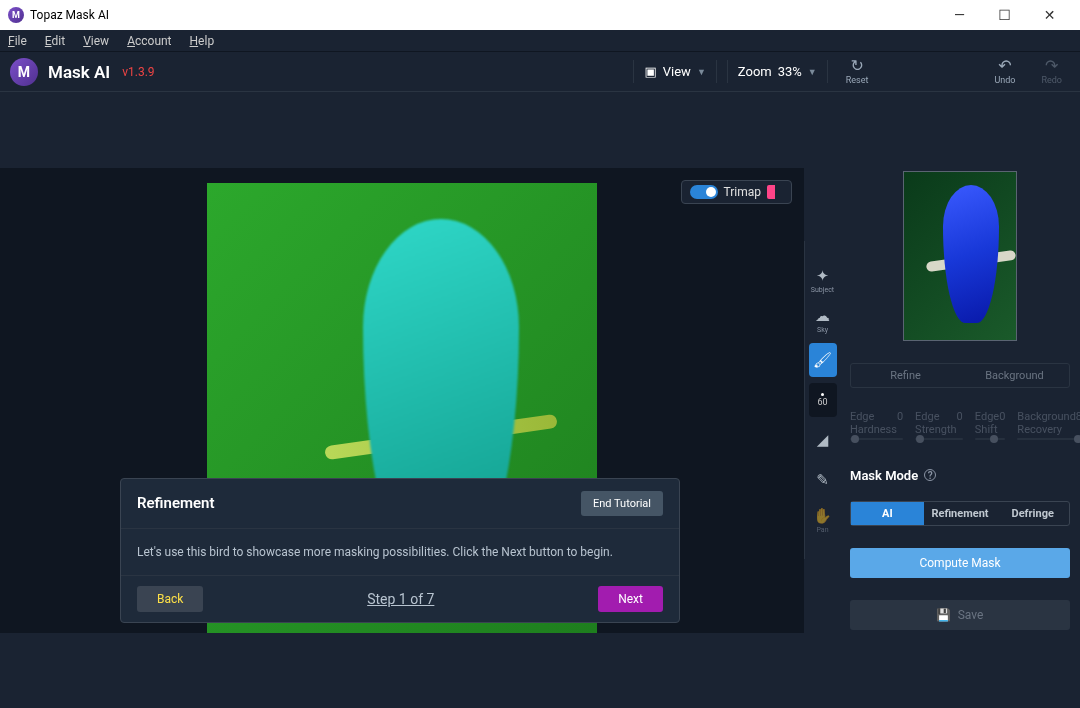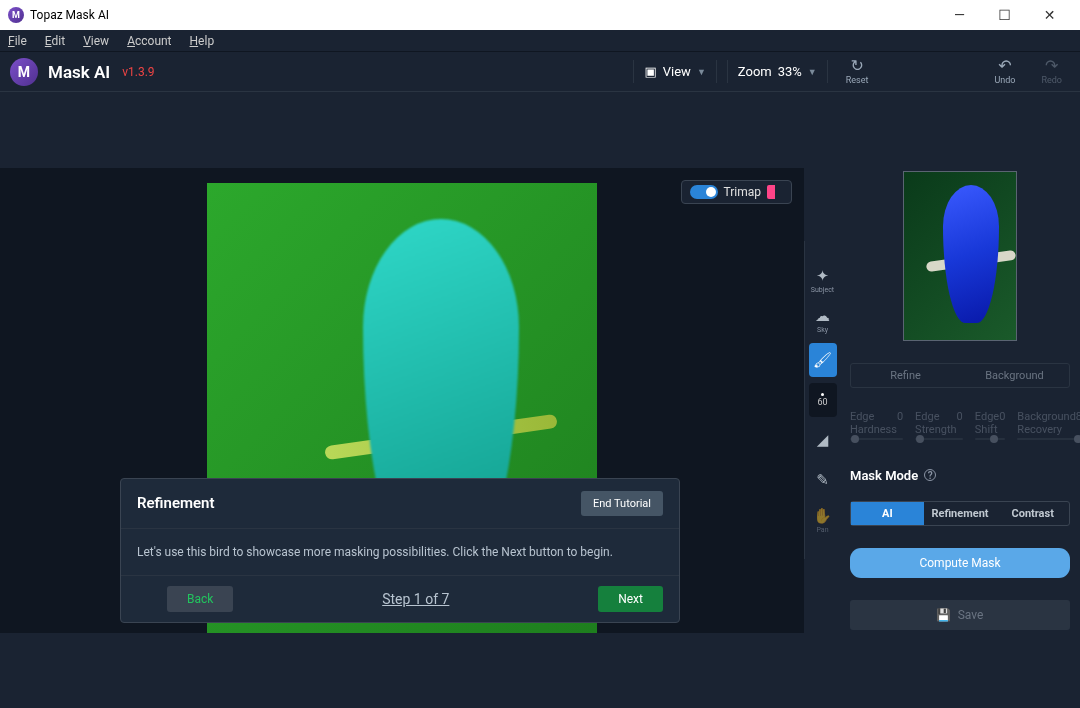--- a/index.html
+++ b/index.html
@@ -31,22 +31,22 @@
 .switch { width:28px; height:14px; background:#2a84d8; border-radius:7px; position:relative; cursor:pointer; }
 .switch::after { content:''; position:absolute; width:10px; height:10px; background:#fff; border-radius:50%; top:2px; right:2px; }
 .trimap-palette { width:16px; height:14px; background:linear-gradient(90deg,#ff4488 50%,#1a2332 50%); border-radius:2px; }
 .tutorial { position:absolute; bottom:10px; left:120px; width:560px; background:#1e2a3a; border:1px solid #3a4452; border-radius:4px; }
 .tut-header { display:flex; align-items:center; justify-content:space-between; padding:12px 16px; border-bottom:1px solid #2a3442; }
 .tut-title { font-size:15px; font-weight:600; color:#fff; }
 .tut-btn { background:#455565; color:#fff; border:none; padding:6px 12px; font-size:11px; border-radius:3px; cursor:pointer; }
 .tut-body { padding:16px; font-size:12px; color:#b8c4d0; }
 .tut-footer { display:flex; align-items:center; justify-content:space-between; padding:10px 16px; border-top:1px solid #2a3442; }
 .tut-step { font-size:14px; color:#b8c4d0;text-decoration:underline; }
-.tut-back { background:#3a4452; color:#22c55e; border:none; padding:6px 20px; font-size:12px; border-radius:3px; cursor:pointer;margin-left:30px; }
-.tut-next { background:#15803d; color:#fff; border:none; padding:6px 20px; font-size:12px; border-radius:3px; cursor:pointer; }
+.tut-back { background:#3a4452; color:#fde047; border:none; padding:6px 20px; font-size:12px; border-radius:3px; cursor:pointer; }
+.tut-next { background:#a21caf; color:#fff; border:none; padding:6px 20px; font-size:12px; border-radius:3px; cursor:pointer; }
 .toolstrip { width:36px; background:#1a2332; display:flex; flex-direction:column; align-items:center; padding:22px 0; gap:6px; border-left:1px solid #2a3442; }
 .tool { width:28px; height:34px; display:flex; flex-direction:column; align-items:center; justify-content:center; cursor:pointer; border-radius:4px; gap:1px; }
 .tool.active { background:#2a84d8; }
 .tool .tic { font-size:15px; color:#b0bac4; }
 .tool.active .tic { color:#fff; }
 .tool .tlbl { font-size:7px; color:#8a94a4; }
 .tool.brushsize { background:#0f1621; }
 .tool.brushsize .dot { width:3px; height:3px; background:#fff; border-radius:50%; }
 .tool.brushsize .num { font-size:9px; color:#ccc; }
 .rightpanel { width:240px; background:#1a2332; display:flex; flex-direction:column; padding:8px 10px; gap:14px; }
@@ -60,21 +60,21 @@
 .slider-row { display:flex; flex-direction:column; gap:2px; }
 .slider-head { display:flex; justify-content:space-between; font-size:11px; color:#8a94a4; }
 .slider-track { height:2px; background:#3a4452; position:relative; border-radius:1px; }
 .slider-thumb { position:absolute; width:8px; height:8px; background:#8a94a4; border-radius:50%; top:-3px; }
 .rightpanel-spacer { flex:1; }
 .maskmode-label { font-size:13px; font-weight:600; color:#fff; display:flex; align-items:center; gap:6px; }
 .info-ic { font-size:10px; color:#8a94a4; border:1px solid #8a94a4; border-radius:50%; width:12px; height:12px; display:inline-flex; align-items:center; justify-content:center; }
 .modes { display:flex; border:1px solid #3a4452; border-radius:3px; margin-top:4px; }
 .mode { flex:1; text-align:center; font-size:11px; padding:5px 0; cursor:pointer; color:#c0c8d0;font-weight:bold; }
 .mode.active { background:#2a84d8; color:#fff; }
-.compute-btn { background:#5aa8e8; color:#fff; border:none; padding:8px; font-size:12px; border-radius:11px; cursor:pointer; margin-top:8px; }
+.compute-btn { background:#5aa8e8; color:#fff; border:none; padding:8px; font-size:12px; border-radius:3px; cursor:pointer; margin-top:8px; }
 .save-btn { background:#2a3442; color:#6a7482; border:none; padding:8px; font-size:12px; border-radius:3px; cursor:pointer; margin-top:8px; display:flex; align-items:center; justify-content:center; gap:6px; }
 </style>
 </head>
 <body>
 
 <div class="titlebar">
   <div class="titlebar-icon">M</div>
   <div class="titlebar-title">Topaz Mask AI</div>
   <div class="winbtns">
     <div class="winbtn">—</div>
@@ -234,21 +234,21 @@
       </div>
     </div>
     <div class="rightpanel-spacer"></div>
     <div class="maskmode-label">
       <span>Mask Mode</span>
       <span class="info-ic">?</span>
     </div>
     <div class="modes">
       <div class="mode active">AI</div>
       <div class="mode">Refinement</div>
-      <div class="mode">Contrast</div>
+      <div class="mode">Defringe</div>
     </div>
     <button class="compute-btn">Compute Mask</button>
     <button class="save-btn">
       <span>💾</span>
       <span>Save</span>
     </button>
   </div>
 </div>
 
 </body></html>

